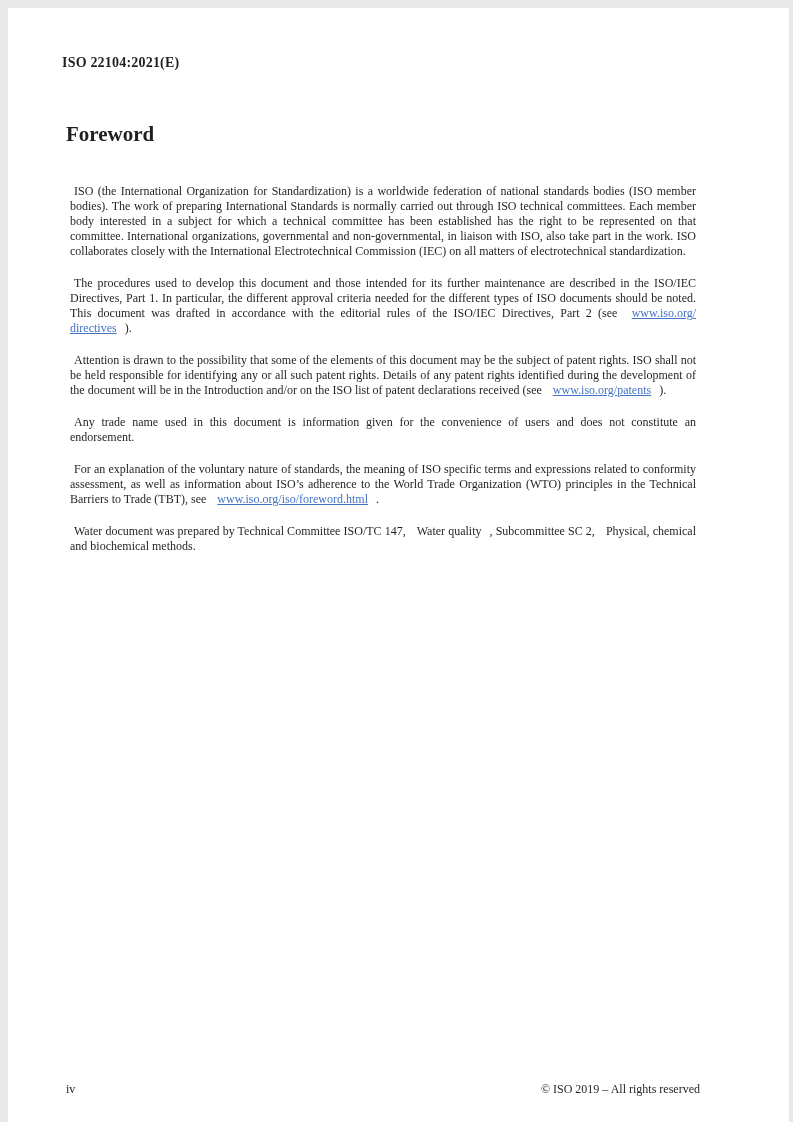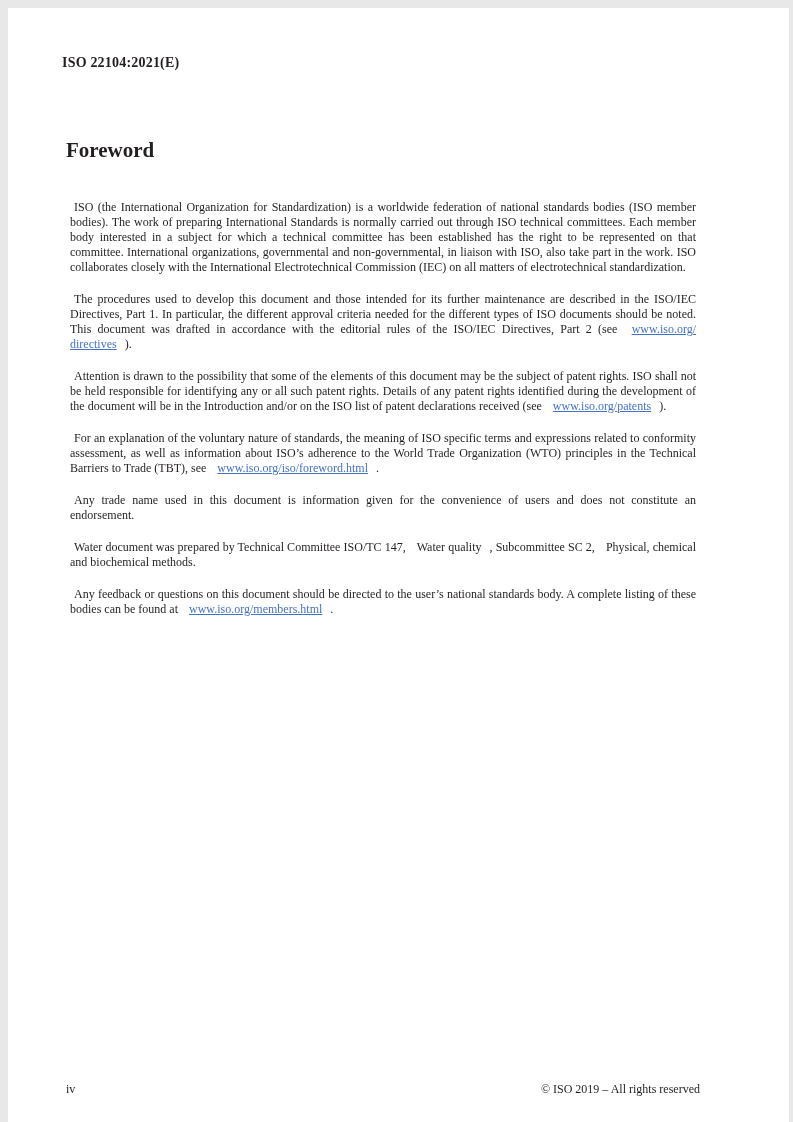--- a/index.html
+++ b/index.html
@@ -18,21 +18,21 @@
     position: absolute;
     left: 50px;
     top: 43px;
     font-size: 14px;
     font-weight: bold;
     letter-spacing: 0.2px;
   }
   .content {
     position: absolute;
     left: 50px;
-    top: 122px;
+    top: 106px;
     width: 650px;
   }
   .content h1 {
     font-size: 21px;
     font-weight: bold;
     line-height: 24px;
     margin-bottom: 26px;
   }
   .paragraphs p {
     font-size: 12px;
@@ -62,24 +62,23 @@
 <div class="page">
 
   <div class="running-header">ISO 22104:2021(E)</div>
 
   <div class="content">
     <h1>Foreword</h1>
     <div class="paragraphs" id="paragraphs">
         <p><span>ISO (the International Organization for Standardization) is a worldwide federation of national standards bodies (ISO member bodies). The work of preparing International Standards is normally carried out through ISO technical committees. Each member body interested in a subject for which a technical committee has been established has the right to be represented on that committee. International organizations, governmental and non-governmental, in liaison with ISO, also take part in the work. ISO collaborates closely with the International Electrotechnical Commission (IEC) on all matters of electrotechnical standardization.</span></p>
         <p><span>The procedures used to develop this document and those intended for its further maintenance are described in the ISO/IEC Directives, Part 1. In particular, the different approval criteria needed for the different types of ISO documents should be noted. This document was drafted in accordance with the editorial rules of the ISO/IEC Directives, Part 2 (see </span><a href="#">www.iso.org/<wbr>directives</a><span>).</span></p>
         <p><span>Attention is drawn to the possibility that some of the elements of this document may be the subject of patent rights. ISO shall not be held responsible for identifying any or all such patent rights. Details of any patent rights identified during the development of the document will be in the Introduction and/or on the ISO list of patent declarations received (see </span><a href="#">www.iso.org/<wbr>patents</a><span>).</span></p>
+        <p><span>Any trade name used in this document is information given for the convenience of users and does not constitute an endorsement.</span></p>
         <p><span>For an explanation of the voluntary nature of standards, the meaning of ISO specific terms and expressions related to conformity assessment, as well as information about ISO’s adherence to the World Trade Organization (WTO) principles in the Technical Barriers to Trade (TBT), see </span><a href="#">www.iso.org/<wbr>iso/<wbr>foreword.html</a><span>.</span></p>
-        <p><span>Any trade name used in this document is information given for the convenience of users and does not constitute an endorsement.</span></p>
         <p><span>Water document was prepared by Technical Committee ISO/TC 147, </span><span class="italic">Water quality</span><span>, Subcommittee SC 2, </span><span class="italic">Physical, chemical and biochemical methods.</span></p>
-        <p><span>Any feedback or questions on this document should be directed to the user’s national standards body. A complete listing of these bodies can be found at </span><a href="#">www.iso.org/<wbr>members.html</a><span>.</span></p>
       </div>
   </div>
 
   <div class="footer">
     <span>iv</span>
     <span>© ISO 2019 – All rights reserved</span>
   </div>
 
 </div>
 

